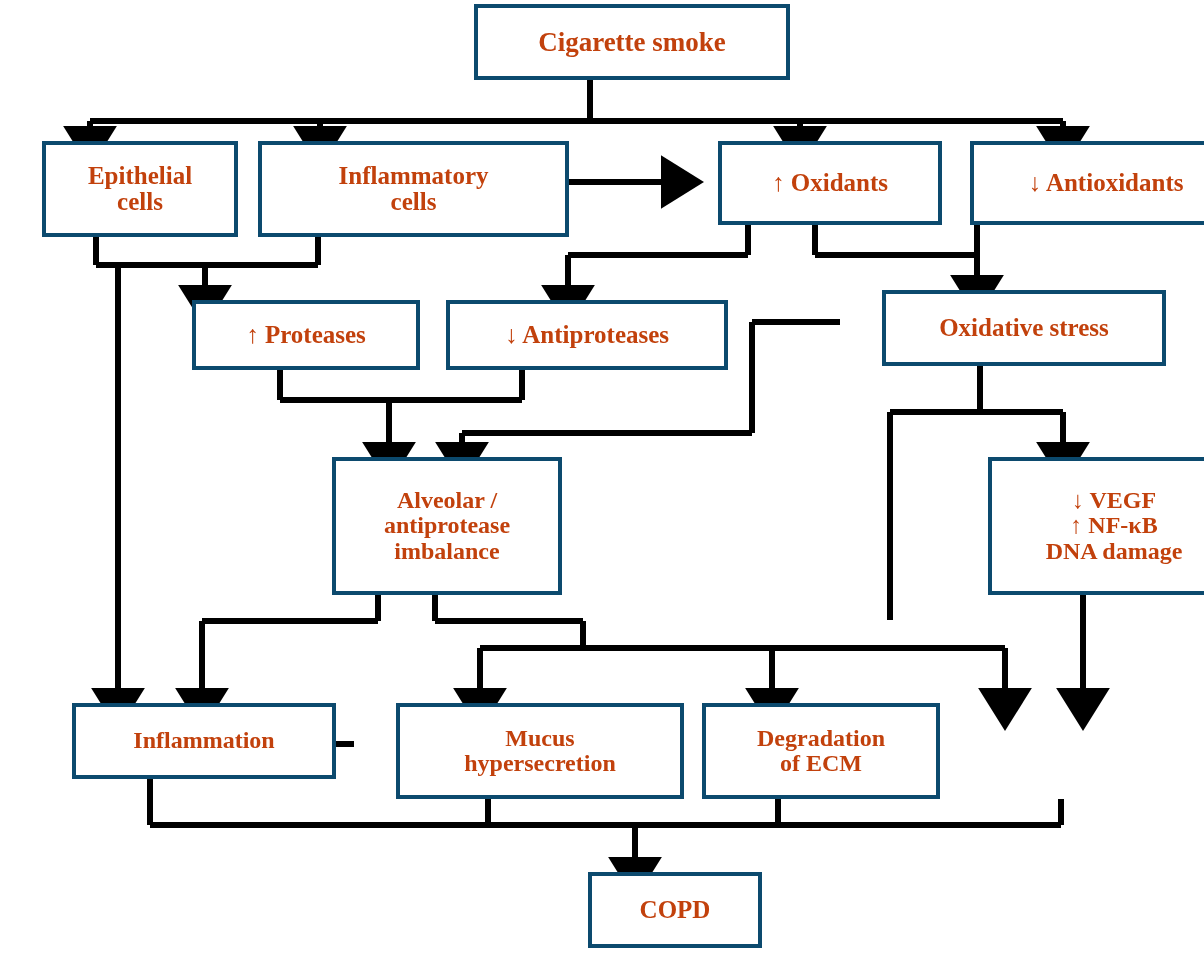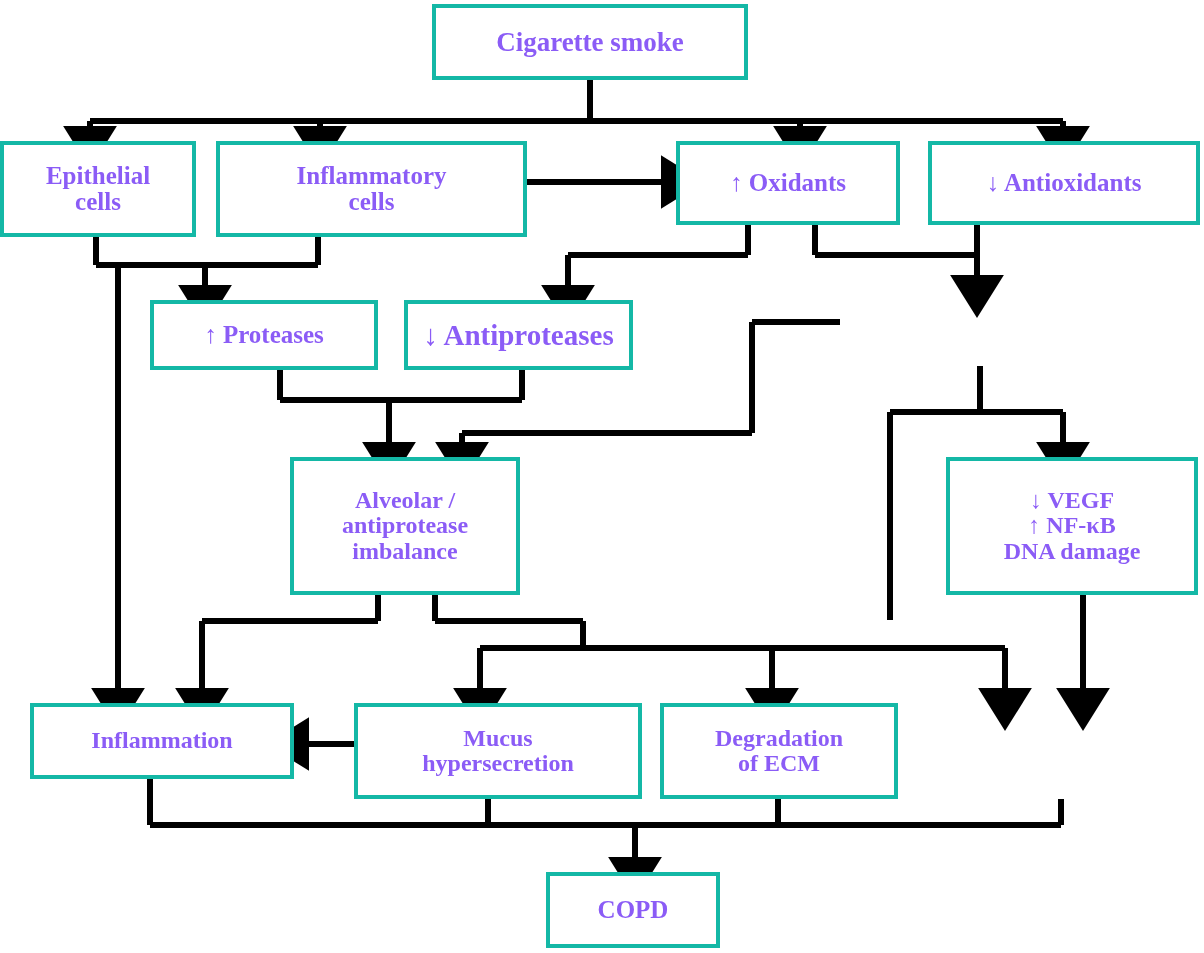--- a/index.html
+++ b/index.html
@@ -1,22 +1,22 @@
 <!DOCTYPE html>
 <html><head>
 <meta charset="utf-8">
 <style>
   html,body{margin:0;padding:0;background:#ffffff;}
   #stage{position:relative;width:1204px;height:953px;background:#ffffff;
          font-family:"Liberation Serif","DejaVu Serif",serif;}
   svg#wires{position:absolute;left:0;top:0;width:1204px;height:953px;}
   .node{position:absolute;box-sizing:border-box;background:#ffffff;
-        border:4px solid #14b8a6;display:flex;align-items:center;
+        border:4px solid #0c4a6e;display:flex;align-items:center;
         justify-content:center;text-align:center;font-weight:bold;
-        color:#8b5cf6;line-height:1.06;z-index:5;}
+        color:#c2410c;line-height:1.06;z-index:5;margin-left:42px;}
   .node span{display:block;white-space:pre-line;}
 </style>
 </head>
 <body>
 
 <div id="stage">
 
   <svg id="wires" viewBox="0 0 1204 953" xmlns="http://www.w3.org/2000/svg">
     <defs>
       <marker id="ah" markerWidth="9" markerHeight="9" refX="1.2" refY="4.5" orient="auto" markerUnits="strokeWidth">
@@ -103,22 +103,25 @@
     </div>
   <div class="node" style="left: 928px; top: 141px; width: 272px; height: 84px; font-size: 25px;">
       <span>↓ Antioxidants</span>
     </div>
   <div class="node" style="left: 676px; top: 141px; width: 224px; height: 84px; font-size: 25px;">
       <span>↑ Oxidants</span>
     </div>
   <div class="node" style="left: 150px; top: 300px; width: 228px; height: 70px; font-size: 25px;">
       <span>↑ Proteases</span>
     </div>
-  <div class="node" style="left: 404px; top: 300px; width: 229px; height: 70px; font-size: 29px;">
+  <div class="node" style="left: 404px; top: 300px; width: 282px; height: 70px; font-size: 25px;">
       <span>↓ Antiproteases</span>
+    </div>
+  <div class="node" style="left: 840px; top: 290px; width: 284px; height: 76px; font-size: 25px;">
+      <span>Oxidative stress</span>
     </div>
   <div class="node" style="left: 290px; top: 457px; width: 230px; height: 138px; font-size: 24px;">
       <span>Alveolar /
 antiprotease
 imbalance</span>
     </div>
   <div class="node" style="left: 946px; top: 457px; width: 252px; height: 138px; font-size: 24px;">
       <span>↓ VEGF
 ↑ NF-κB
 DNA damage</span>

